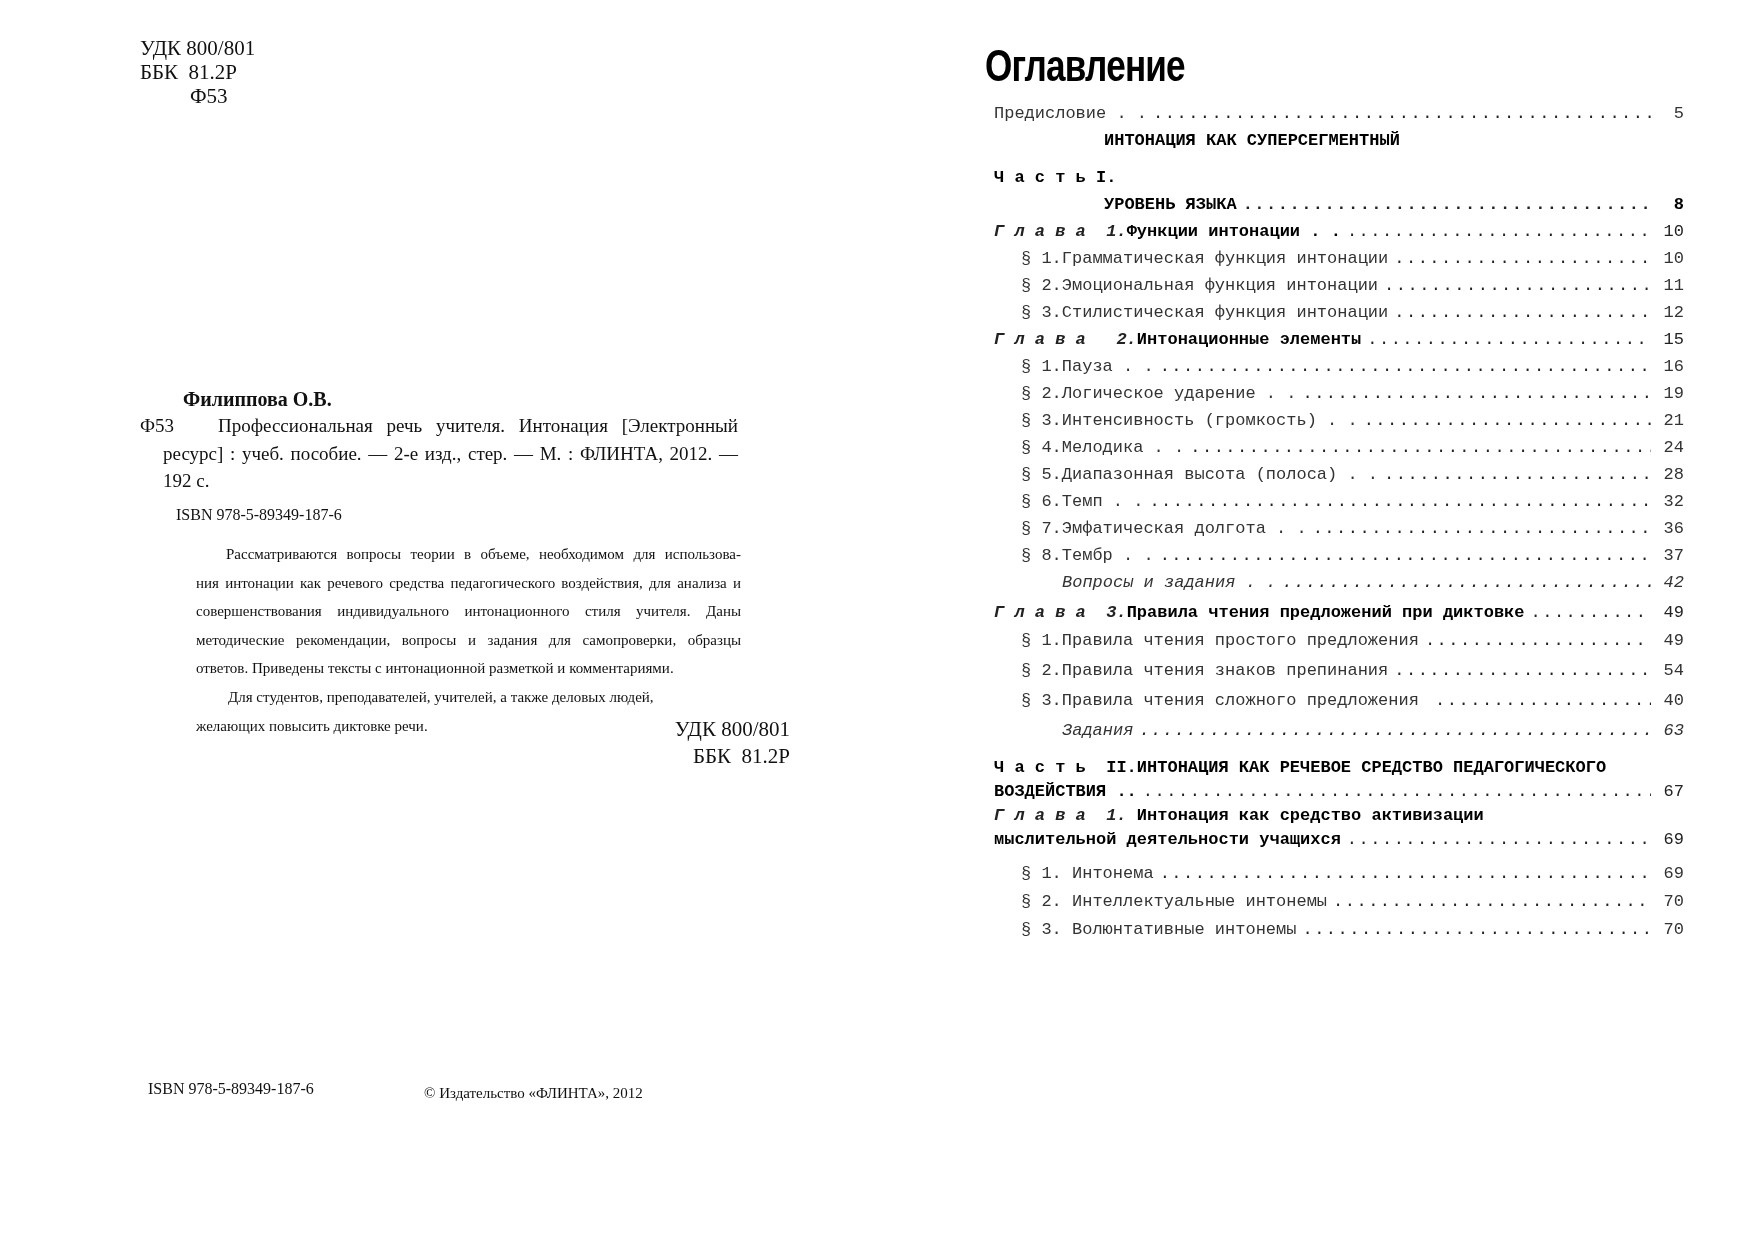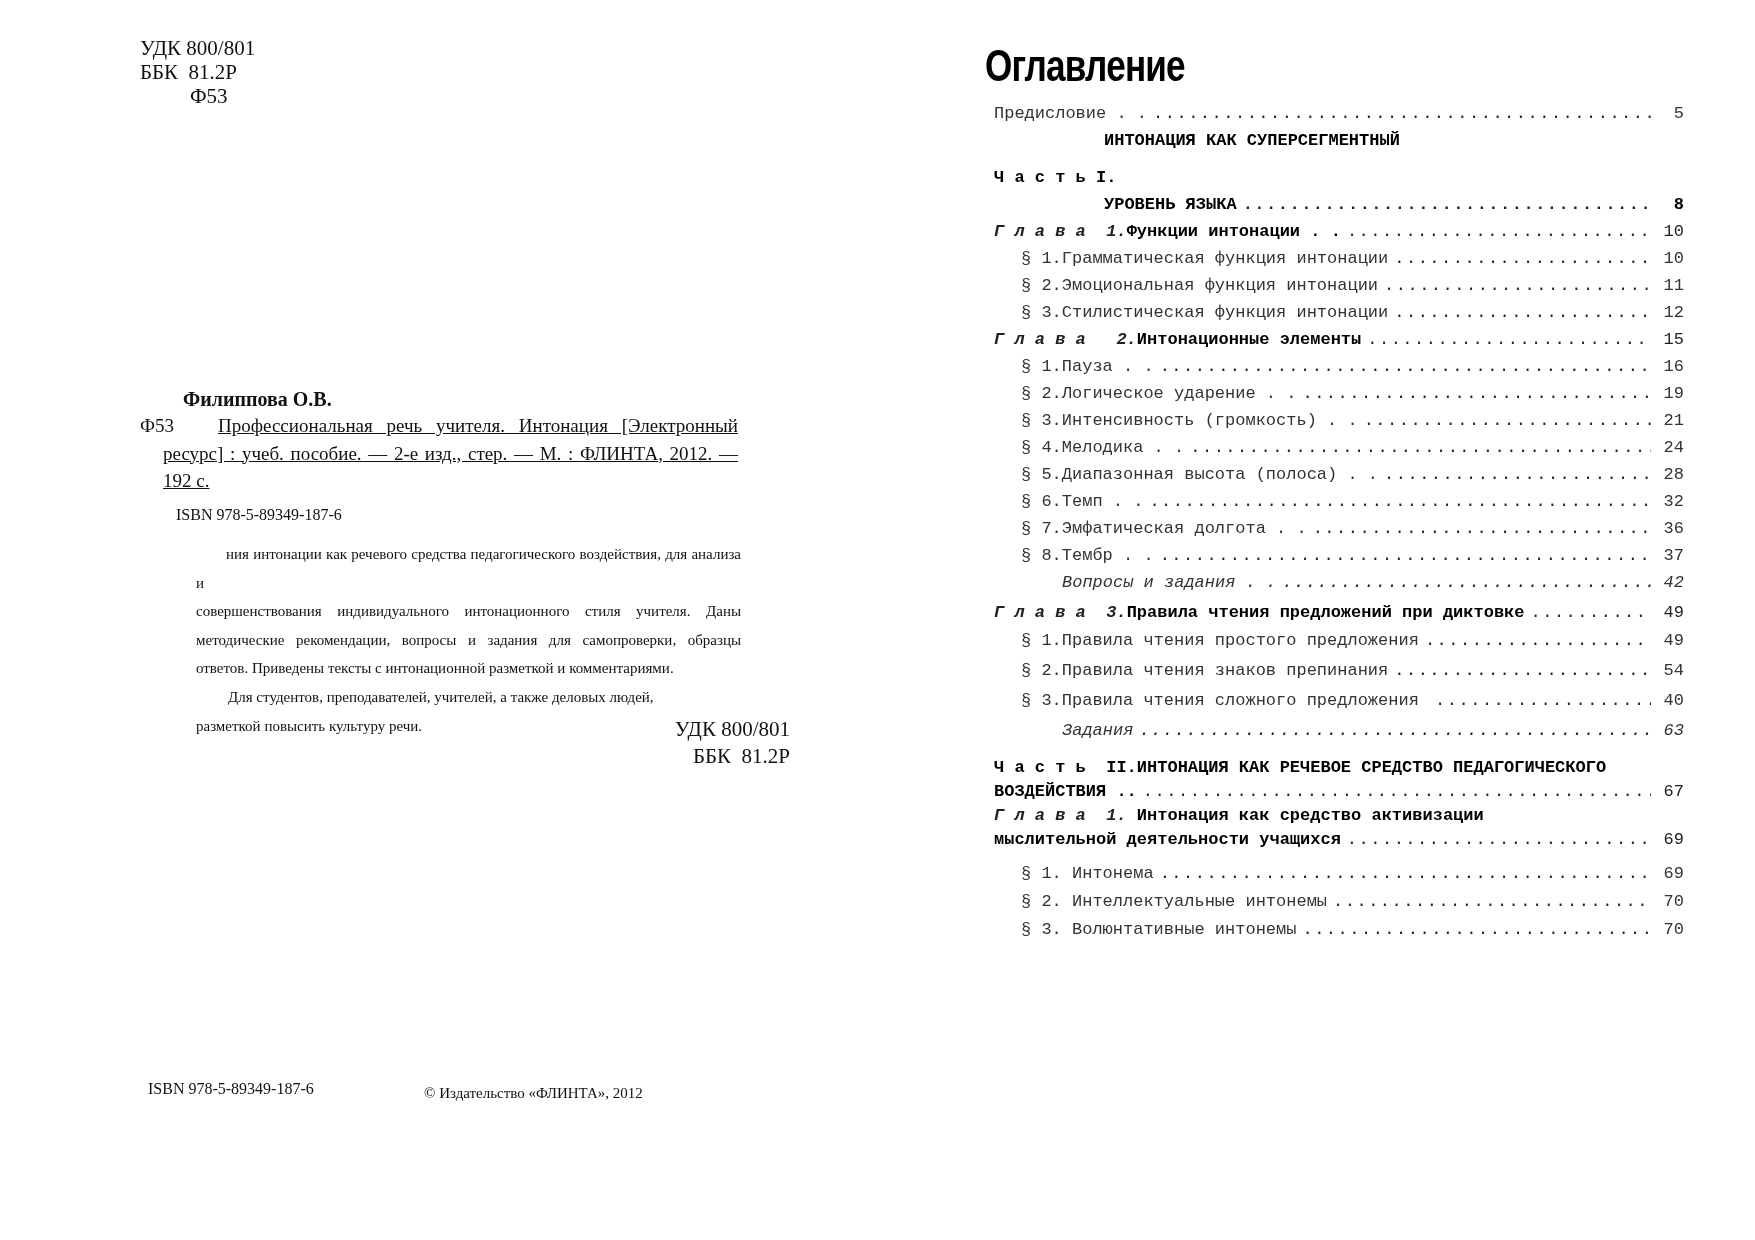--- a/index.html
+++ b/index.html
@@ -10,21 +10,21 @@
   .abs{position:absolute;margin-left:48px;}
   .pre{white-space:pre;}
 
   
   #page-left{position:absolute;left:0;top:0;width:800px;height:1240px;}
   .udc-top{left:92px;top:36px;font-size:21px;line-height:24px;}
   .udc-top .l3{padding-left:50px;}
   .author{left:135px;top:388px;font-size:20px;font-weight:bold;}
   .catalog{left:92px;top:412px;width:600px;font-size:19px;line-height:27.5px;}
   .catalog .code{position:absolute;left:0;top:0;}
-  .catalog .body{margin-left:23px;width:575px;text-decoration:underline;}
+  .catalog .body{margin-left:23px;width:575px;}
   .catalog .body .cl{text-align:justify;text-align-last:justify;}
   .catalog .body .cl:first-child{text-indent:55px;}
   .catalog .body .cl:last-child{text-align-last:auto;}
   .isbn-top{left:128px;top:506px;font-size:16px;}
   .annotation{left:148px;top:540px;width:545px;font-size:15px;line-height:28.6px;}
   .annotation .ann-line{text-align:justify;text-align-last:justify;}
   .annotation .p1 .ann-line:first-child{text-indent:30px;}
   .annotation .p1 .ann-line:last-child,
   .annotation .p2 .ann-line{text-align-last:auto;}
   .annotation .p2 .ann-line:first-child{text-indent:32px;}
@@ -77,28 +77,29 @@
         <div class="cl">Профессиональная речь учителя. Интонация [Электронный</div>
         <div class="cl">ресурс] : учеб. пособие. — 2-е изд., стер. — М. : ФЛИНТА, 2012. —</div>
         <div class="cl">192 с.</div>
       </div>
   </div>
 
   <div class="abs isbn-top">ISBN 978-5-89349-187-6</div>
 
   <div class="abs annotation">
     <div class="p1" id="ann-p1">
+        <div class="ann-line">Рассматриваются вопросы теории в объеме, необходимом для использова-</div>
         <div class="ann-line">ния интонации как речевого средства педагогического воздействия, для анализа и</div>
         <div class="ann-line">совершенствования индивидуального интонационного стиля учителя. Даны</div>
         <div class="ann-line">методические рекомендации, вопросы и задания для самопроверки, образцы</div>
         <div class="ann-line">ответов. Приведены тексты с интонационной разметкой и комментариями.</div>
       </div>
     <div class="p2" id="ann-p2">
         <div class="ann-line">Для студентов, преподавателей, учителей, а также деловых людей,</div>
-        <div class="ann-line">разметкой повысить культуру речи.</div>
+        <div class="ann-line">желающих повысить диктовке речи.</div>
       </div>
   </div>
 
   <div class="abs udc-bottom">
     <div class="pre">УДК 800/801</div>
     <div class="pre">ББК  81.2Р</div>
   </div>
 
   <div class="abs isbn-foot">ISBN 978-5-89349-187-6</div>
   <div class="abs copyright">©  Издательство «ФЛИНТА», 2012</div>

